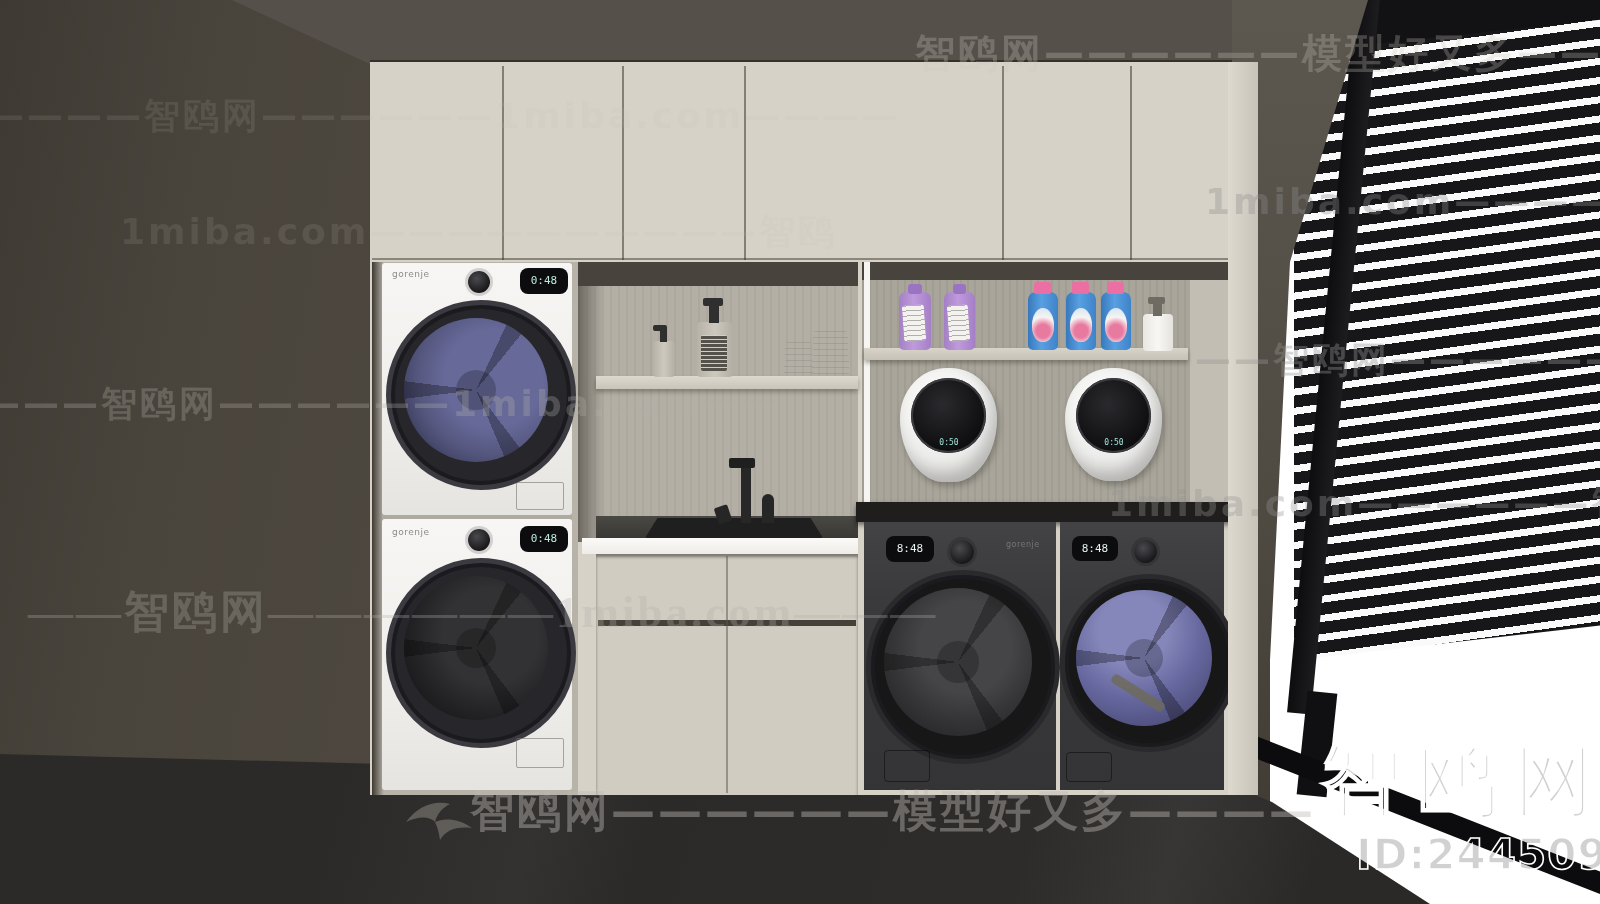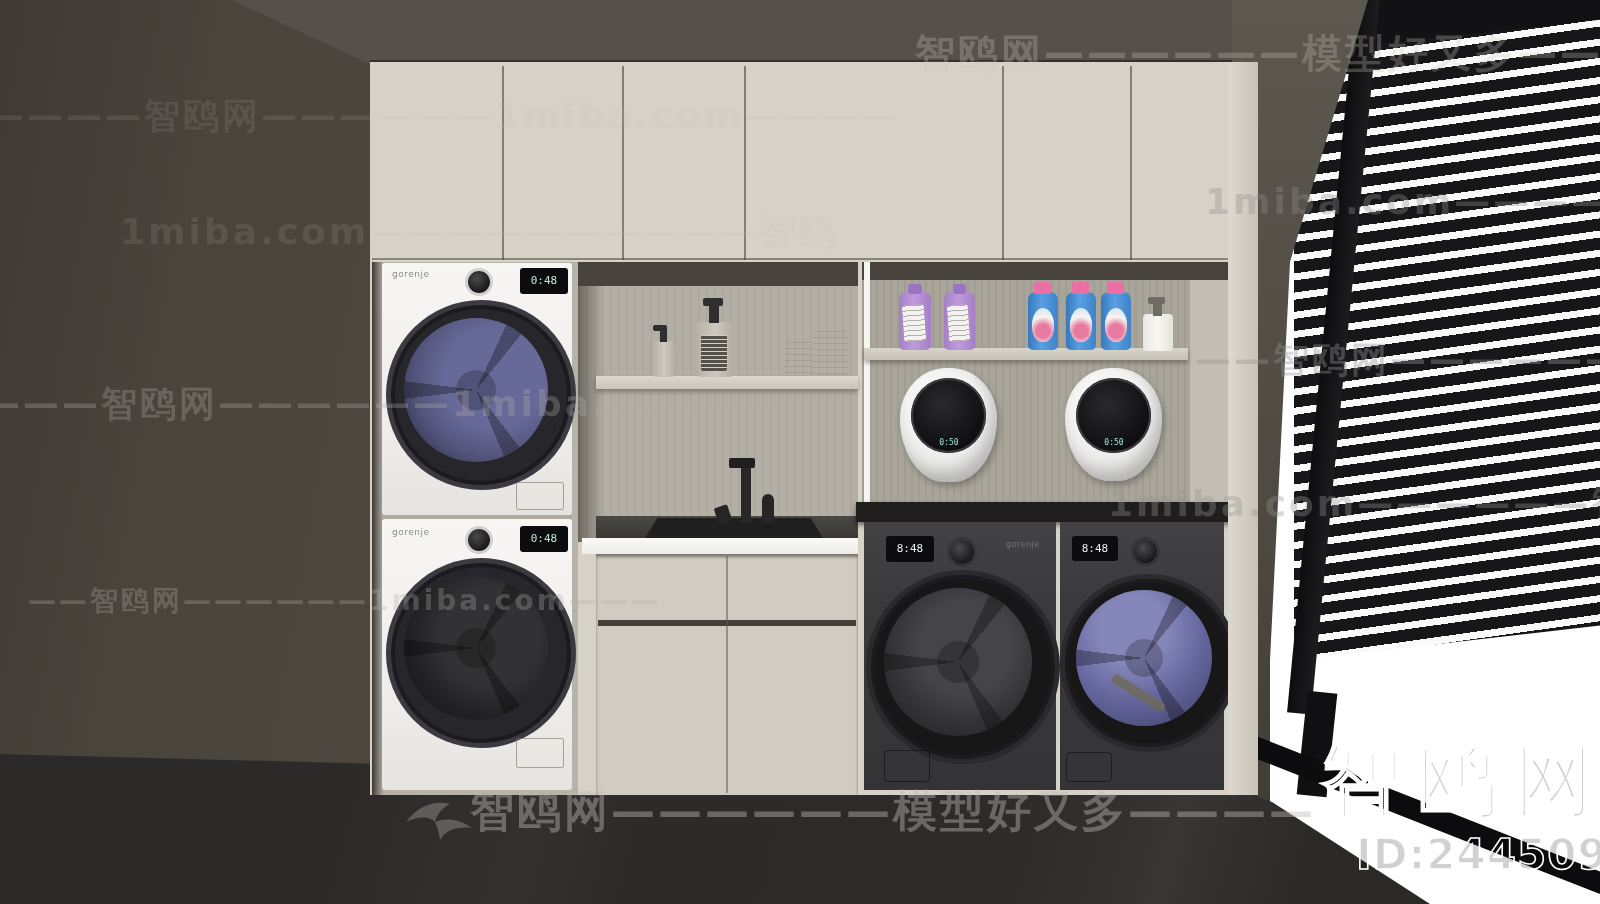--- a/index.html
+++ b/index.html
@@ -13,21 +13,21 @@
   .doorline{position:absolute;height:2px;background:rgba(62,58,50,.5);}
   
   .whitebody{position:absolute;background:linear-gradient(180deg,#f7f6f4,#efeeeb 60%,#e6e4e0);}
   .door{position:absolute;border-radius:50%;background:#26262b;border:5px solid #3a3a40;box-shadow:inset 0 0 0 4px #1b1b1f;}
   .drum{position:absolute;border-radius:50%;}
   .drum::before{content:"";position:absolute;inset:0;border-radius:50%;
     background:conic-gradient(from 25deg,rgba(0,0,0,.30) 0 14deg,transparent 14deg 118deg,
       rgba(0,0,0,.30) 118deg 132deg,transparent 132deg 238deg,
       rgba(0,0,0,.30) 238deg 252deg,transparent 252deg 360deg);}
   .drum::after{content:"";position:absolute;left:36%;top:36%;width:28%;height:28%;border-radius:50%;background:rgba(0,0,0,.22);}
-  .display{position:absolute;background:#0c0c0e;border-radius:3px;color:#bfe7e0;
+  .display{position:absolute;background:#0c0c0e;border-radius:8px;color:#bfe7e0;
     font-family:"DejaVu Sans Mono","Liberation Mono",monospace;text-align:center;}
   .knob{position:absolute;border-radius:50%;background:radial-gradient(circle at 40% 35%,#4a4a4e,#19191c 70%);box-shadow:0 0 0 3px rgba(0,0,0,.15);}
   .brand{position:absolute;color:#8e8b85;font-size:9px;font-weight:normal;letter-spacing:.5px;}
   .darkbody{position:absolute;background:linear-gradient(180deg,#434345 0%,#3a3a3c 30%,#343436 100%);}
   .wallwasher{position:absolute;background:radial-gradient(circle at 42% 32%,#ffffff,#ececea 55%,#d8d7d4 90%);
     border-radius:48% 48% 46% 46%/44% 44% 56% 56%;box-shadow:inset -6px -10px 14px rgba(0,0,0,.18),2px 4px 6px rgba(0,0,0,.25);}
   .wwdoor{position:absolute;border-radius:50%;background:radial-gradient(circle at 42% 35%,#2a2a2e,#0e0e10 70%);box-shadow:inset 0 0 0 2px #3c3c40;}
   
   .pbottle{position:absolute;background:linear-gradient(90deg,#a37fc4,#bf9bdd 45%,#a57fc6);border-radius:7px 7px 5px 5px;}
   .pcap{position:absolute;background:#9a74c2;border-radius:3px;}
@@ -192,21 +192,21 @@
 
   <div class="a" style="left:1228px;top:62px;width:30px;height:733px;background:linear-gradient(90deg,#ddd9ce,#c7c3b8);"></div>
 
   <div class="wm" style="left:915px;top:26px;font-size:40px;color:rgba(206,200,192,.28);">智鸥网——————模型好又多————</div>
   <div class="wm" style="left:-90px;top:92px;font-size:36px;color:rgba(200,195,188,.13);">——————智鸥网——————1miba.com————</div>
   <div class="wm" style="left:120px;top:208px;font-size:36px;color:rgba(200,195,188,.13);">1miba.com——————————智鸥</div>
   <div class="wm" style="left:1205px;top:178px;font-size:36px;color:rgba(142,142,142,.35);">1miba.com——————智鸥网————</div>
   <div class="wm" style="left:1195px;top:336px;font-size:36px;color:rgba(150,150,150,.38);">——智鸥网——————1miba.com——</div>
   <div class="wm" style="left:-55px;top:380px;font-size:36px;color:rgba(178,175,170,.30);">————智鸥网——————1miba.com——</div>
   <div class="wm" style="left:1108px;top:480px;font-size:36px;color:rgba(150,150,150,.35);">1miba.com——————智鸥网——</div>
-  <div class="wm" style="left:28px;top:582px;font-size:28px;color:rgba(178,175,170,.30);">——智鸥网——————1miba.com———</div>
+  <div class="wm" style="left:28px;top:582px;font-size:45px;color:rgba(178,175,170,.30);font-family:Liberation Serif, serif;">——智鸥网——————1miba.com———</div>
   <svg class="a" style="left:404px;top:788px;width:70px;height:56px;opacity:.45;" viewBox="0 0 70 56">
     <path d="M2 34 C14 18 30 12 46 16 C38 20 33 26 31 34 C26 28 14 28 2 34 Z M31 34 C40 30 54 30 68 40 C52 38 42 42 36 52 C35 44 33 38 31 34 Z" fill="#9a958e"></path>
   </svg>
   <div class="wm" style="left:470px;top:782px;font-size:44px;color:rgba(190,186,180,.42);">智鸥网——————模型好又多————</div>
 
   <div class="outline-text a" style="left:1322px;top:728px;font-size:80px;letter-spacing:16px;white-space:nowrap;">智鸥网</div>
   <div class="outline-text a" style="left:1356px;top:830px;font-size:42px;letter-spacing:1px;white-space:nowrap;-webkit-text-stroke:1.6px #ffffff;">ID:244509945</div>
 
 </div>
 

